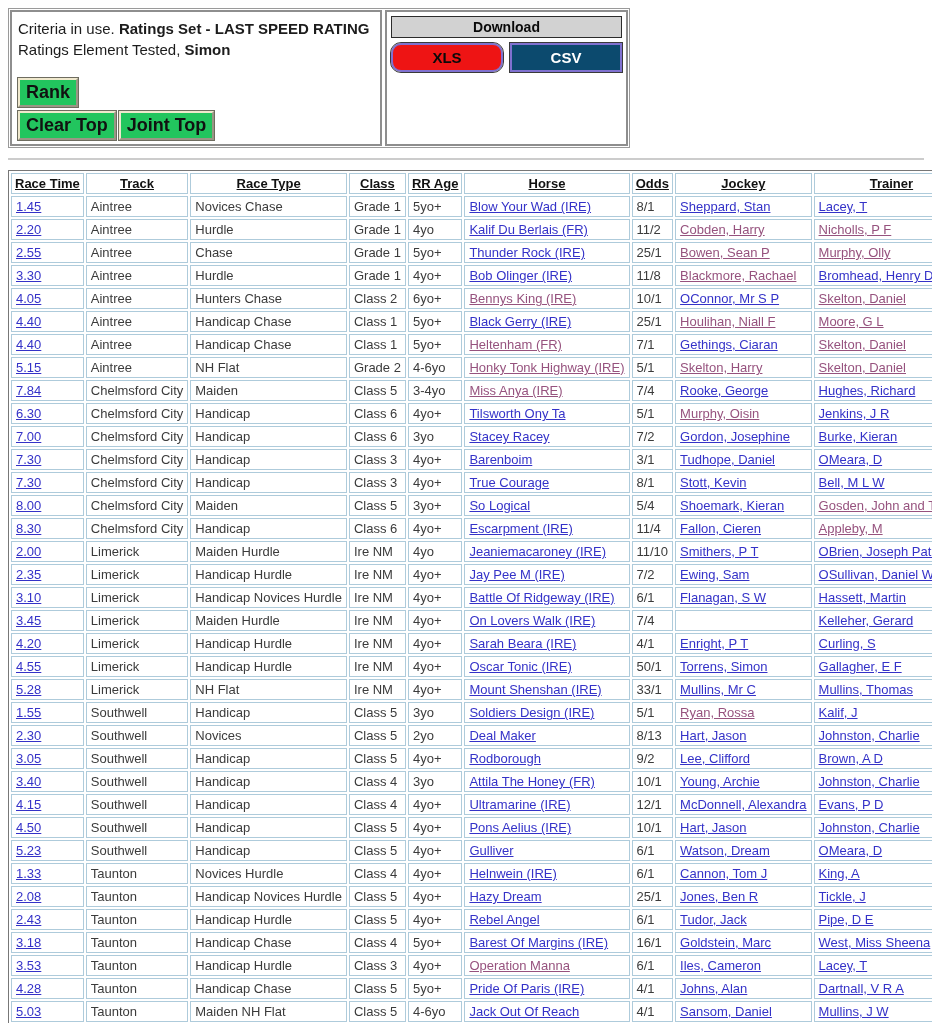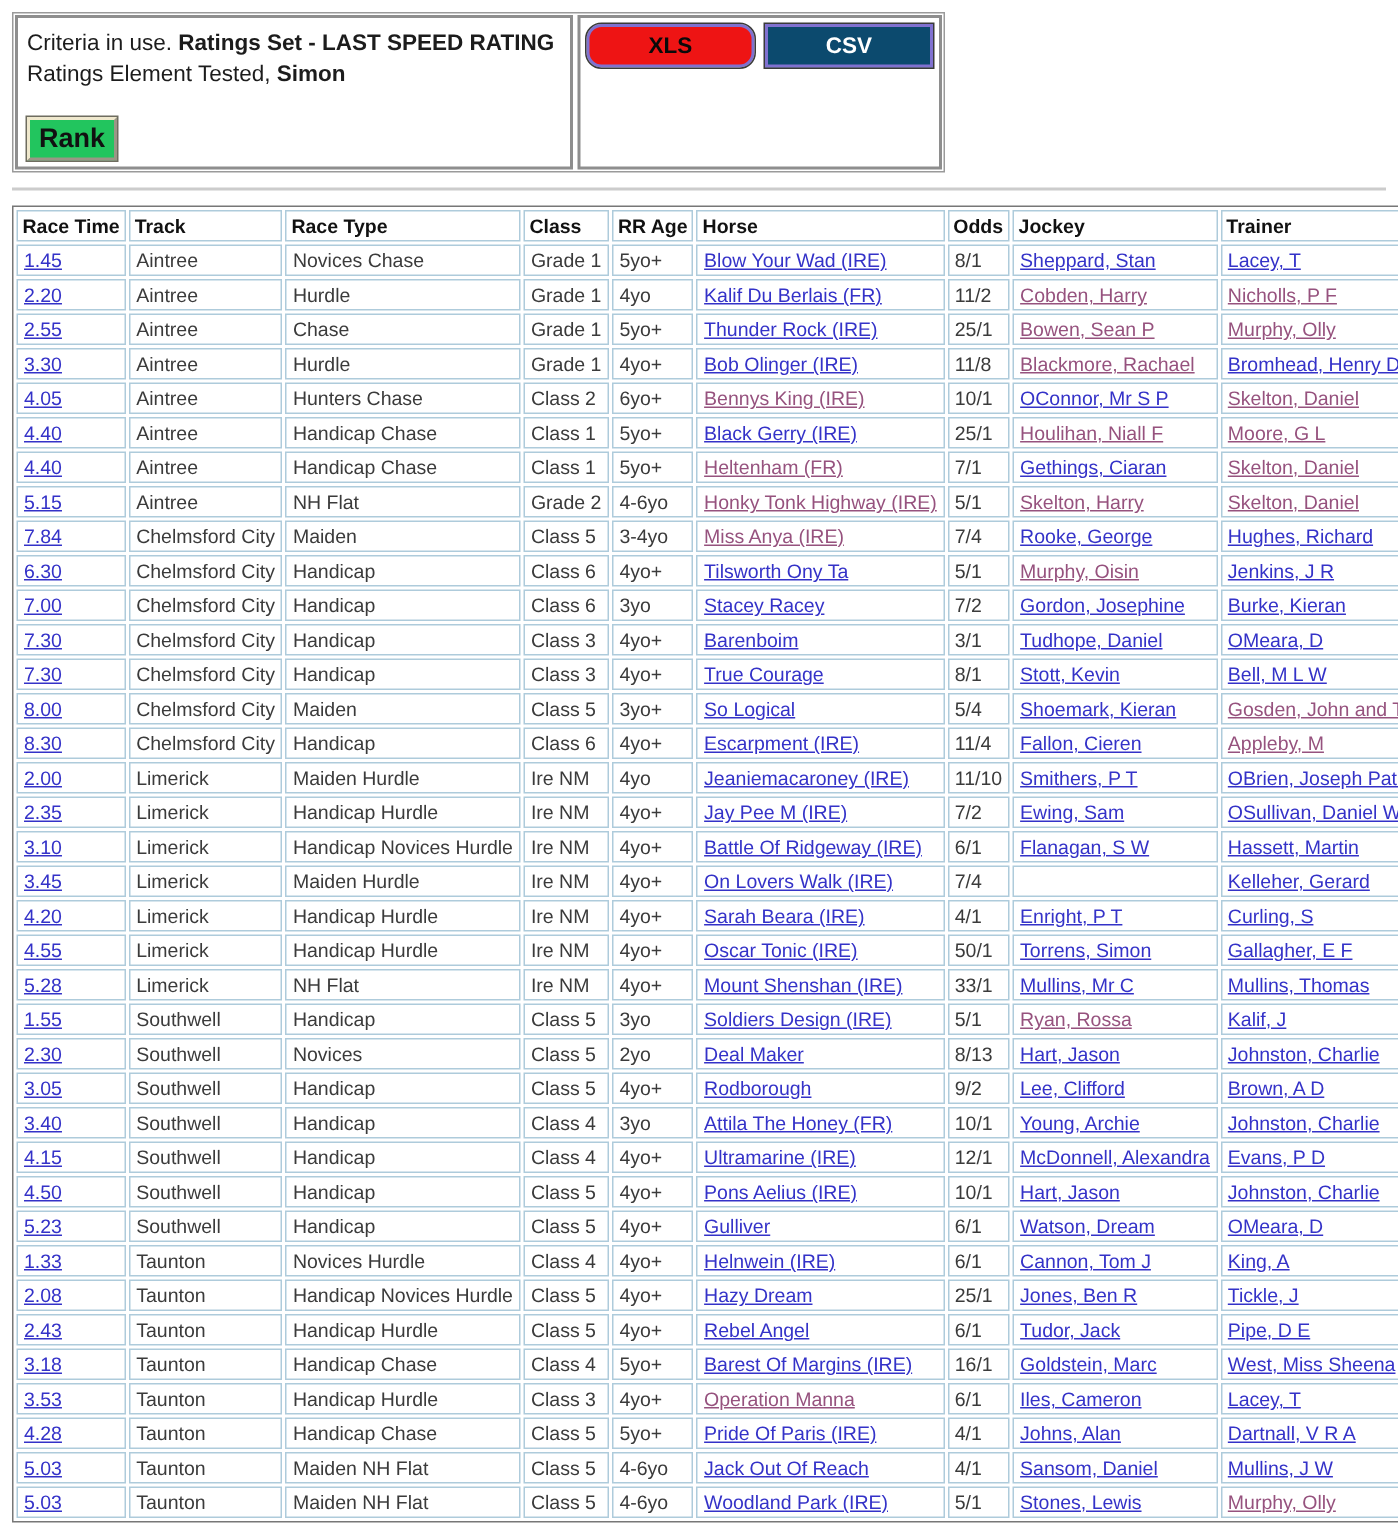--- a/index.html
+++ b/index.html
@@ -20,21 +20,21 @@
   .dl-btn{flex:1;display:block;text-align:center;font-weight:bold;font-size:15px;text-decoration:none;
     padding:4px 0;border:2px solid #8071d0;outline:1px solid #3a3a3a;cursor:pointer;}
   .dl-btn.xls{background:#ee1414;color:#0a0a0a;border-radius:10px;}
   .dl-btn.csv{background:#0c4a6e;color:#ffffff;}
 
   hr.sep{border:none;border-top:2px solid #cccccc;margin:10px 0 10px 0;}
 
   
   table.races{border-collapse:separate;border-spacing:2px;border:1px solid #777777;width:916px;background:#ffffff;}
   table.races th{border:1px solid #aecbdb;font-size:13px;font-weight:bold;color:#111111;
-    text-align:left;padding:2px 3px;white-space:nowrap;}
+    text-align:center;padding:2px 3px;white-space:nowrap;text-decoration:underline;}
   table.races td{border:1px solid #aecbdb;font-size:13px;color:#3b3b3b;
     text-align:left;padding:1px 4px;white-space:nowrap;overflow:hidden;height:17px;}
   table.races a{color:#3432c8;text-decoration:underline;}
   table.races a.visited{color:#96527e;}
 
   .col-time{width:64px;} .col-track{width:92px;} .col-type{width:158px;}
   .col-class{width:44px;} .col-age{width:46px;} .col-horse{width:158px;}
   .col-odds{width:38px;} .col-jockey{width:130px;} .col-trainer{width:140px;}
 </style>
 </head>
@@ -42,22 +42,26 @@
 
 <div class="top-wrap">
   <div class="criteria-box">
     <div class="criteria-text">
       <span>Criteria in use. </span><b>Ratings Set - LAST SPEED RATING</b><br>
       <span>Ratings Element Tested, </span><b>Simon</b>
     </div>
     <div class="btn-row">
       <button class="old-btn">Rank</button>
     </div>
+    <div class="btn-row">
+      <button class="old-btn">Clear Top</button><button class="old-btn">Joint Top</button>
+    </div>
   </div>
   <div class="download-box">
+    <div class="download-header">Download</div>
     <div class="download-buttons">
       <a class="dl-btn xls" href="#">XLS</a>
       <a class="dl-btn csv" href="#">CSV</a>
     </div>
   </div>
 </div>
 
 <hr class="sep">
 
 <table class="races">

